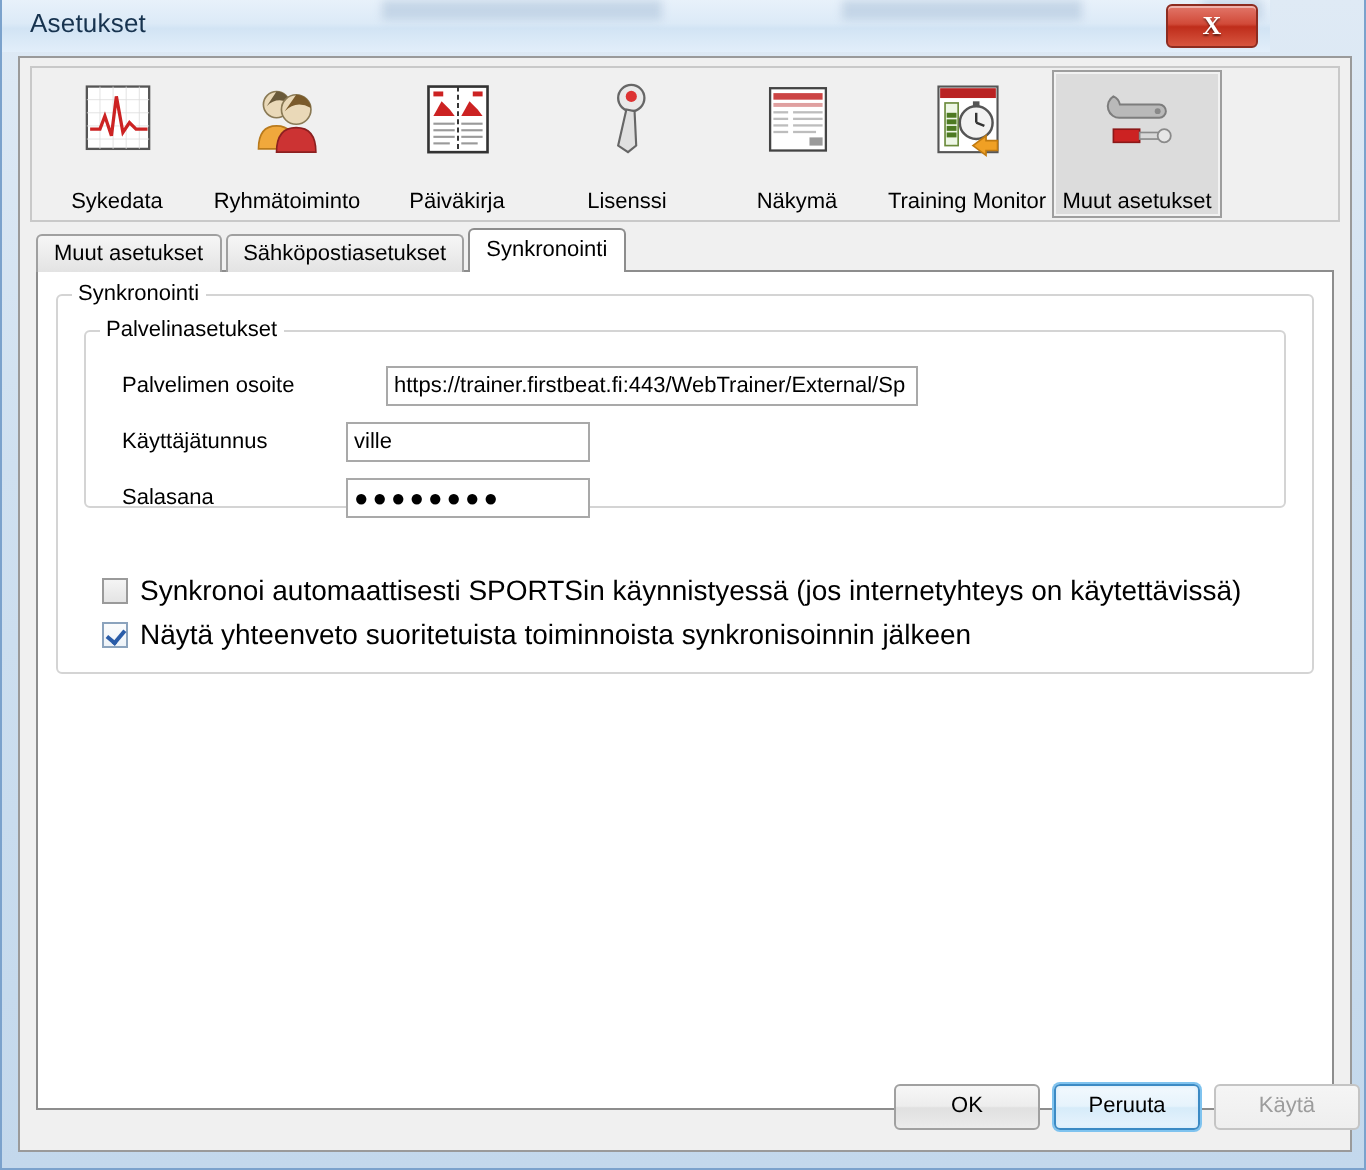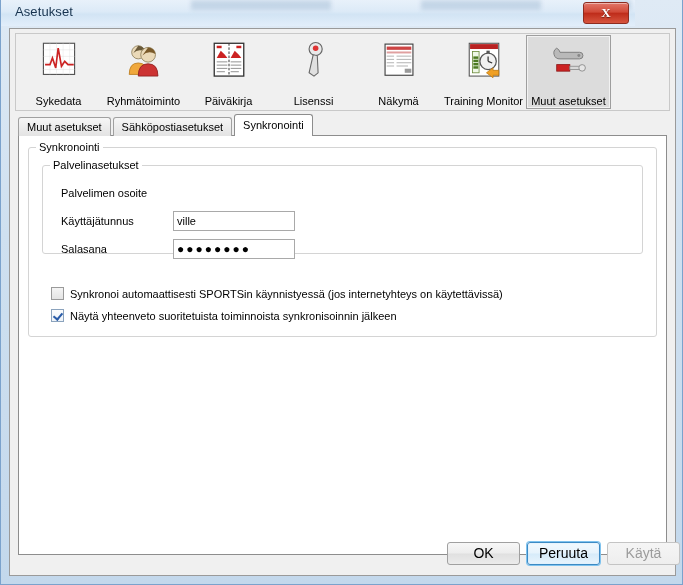--- a/index.html
+++ b/index.html
@@ -268,40 +268,40 @@
     position: absolute;
     left: 3px;
     top: 1px;
     width: 4px;
     height: 7px;
     border: solid #2a5ca8;
     border-width: 0 2px 2px 0;
     transform: rotate(40deg);
   }
   .check-label {
-    font-size: 11px;
+    font-size: 14px;
     color: #000;
     white-space: nowrap;
   }
 
   
   .footer {
     position: absolute;
     left: 0;
     bottom: 0;
     width: 100%;
     height: 42px;
   }
   .btn {
     position: absolute;
     box-sizing: border-box;
     width: 73px;
     height: 23px;
     font-family: "Liberation Sans", sans-serif;
-    font-size: 14px;
+    font-size: 11px;
     color: #000;
     text-align: center;
     line-height: 21px;
     border: 1px solid #a0a0a0;
     border-radius: 3px;
     background: linear-gradient(to bottom, #f7f7f7 0%, #ededed 48%, #e0e0e0 52%, #ebebeb 100%);
     cursor: pointer;
   }
   .btn.default {
     border: 1px solid #3c8ac4;
@@ -463,20 +463,21 @@
     <div class="tabpanel">
 
       <div class="groupbox" id="group-sync">
         <span class="group-legend">Synkronointi</span>
 
         <div class="groupbox" id="group-server">
           <span class="group-legend">Palvelinasetukset</span>
 
           <div class="form-row" style="top:16px;gap:20px;">
             <span class="field-label">Palvelimen osoite</span>
+            <div class="text-input" id="input-server">https://trainer.firstbeat.fi:443/WebTrainer/External/Sp</div>
           </div>
 
           <div class="form-row" style="top:44px;">
             <span class="field-label">Käyttäjätunnus</span>
             <div class="text-input" id="input-username">ville</div>
           </div>
 
           <div class="form-row" style="top:72px;">
             <span class="field-label">Salasana</span>
             <div class="text-input" id="input-password">●●●●●●●●</div>

